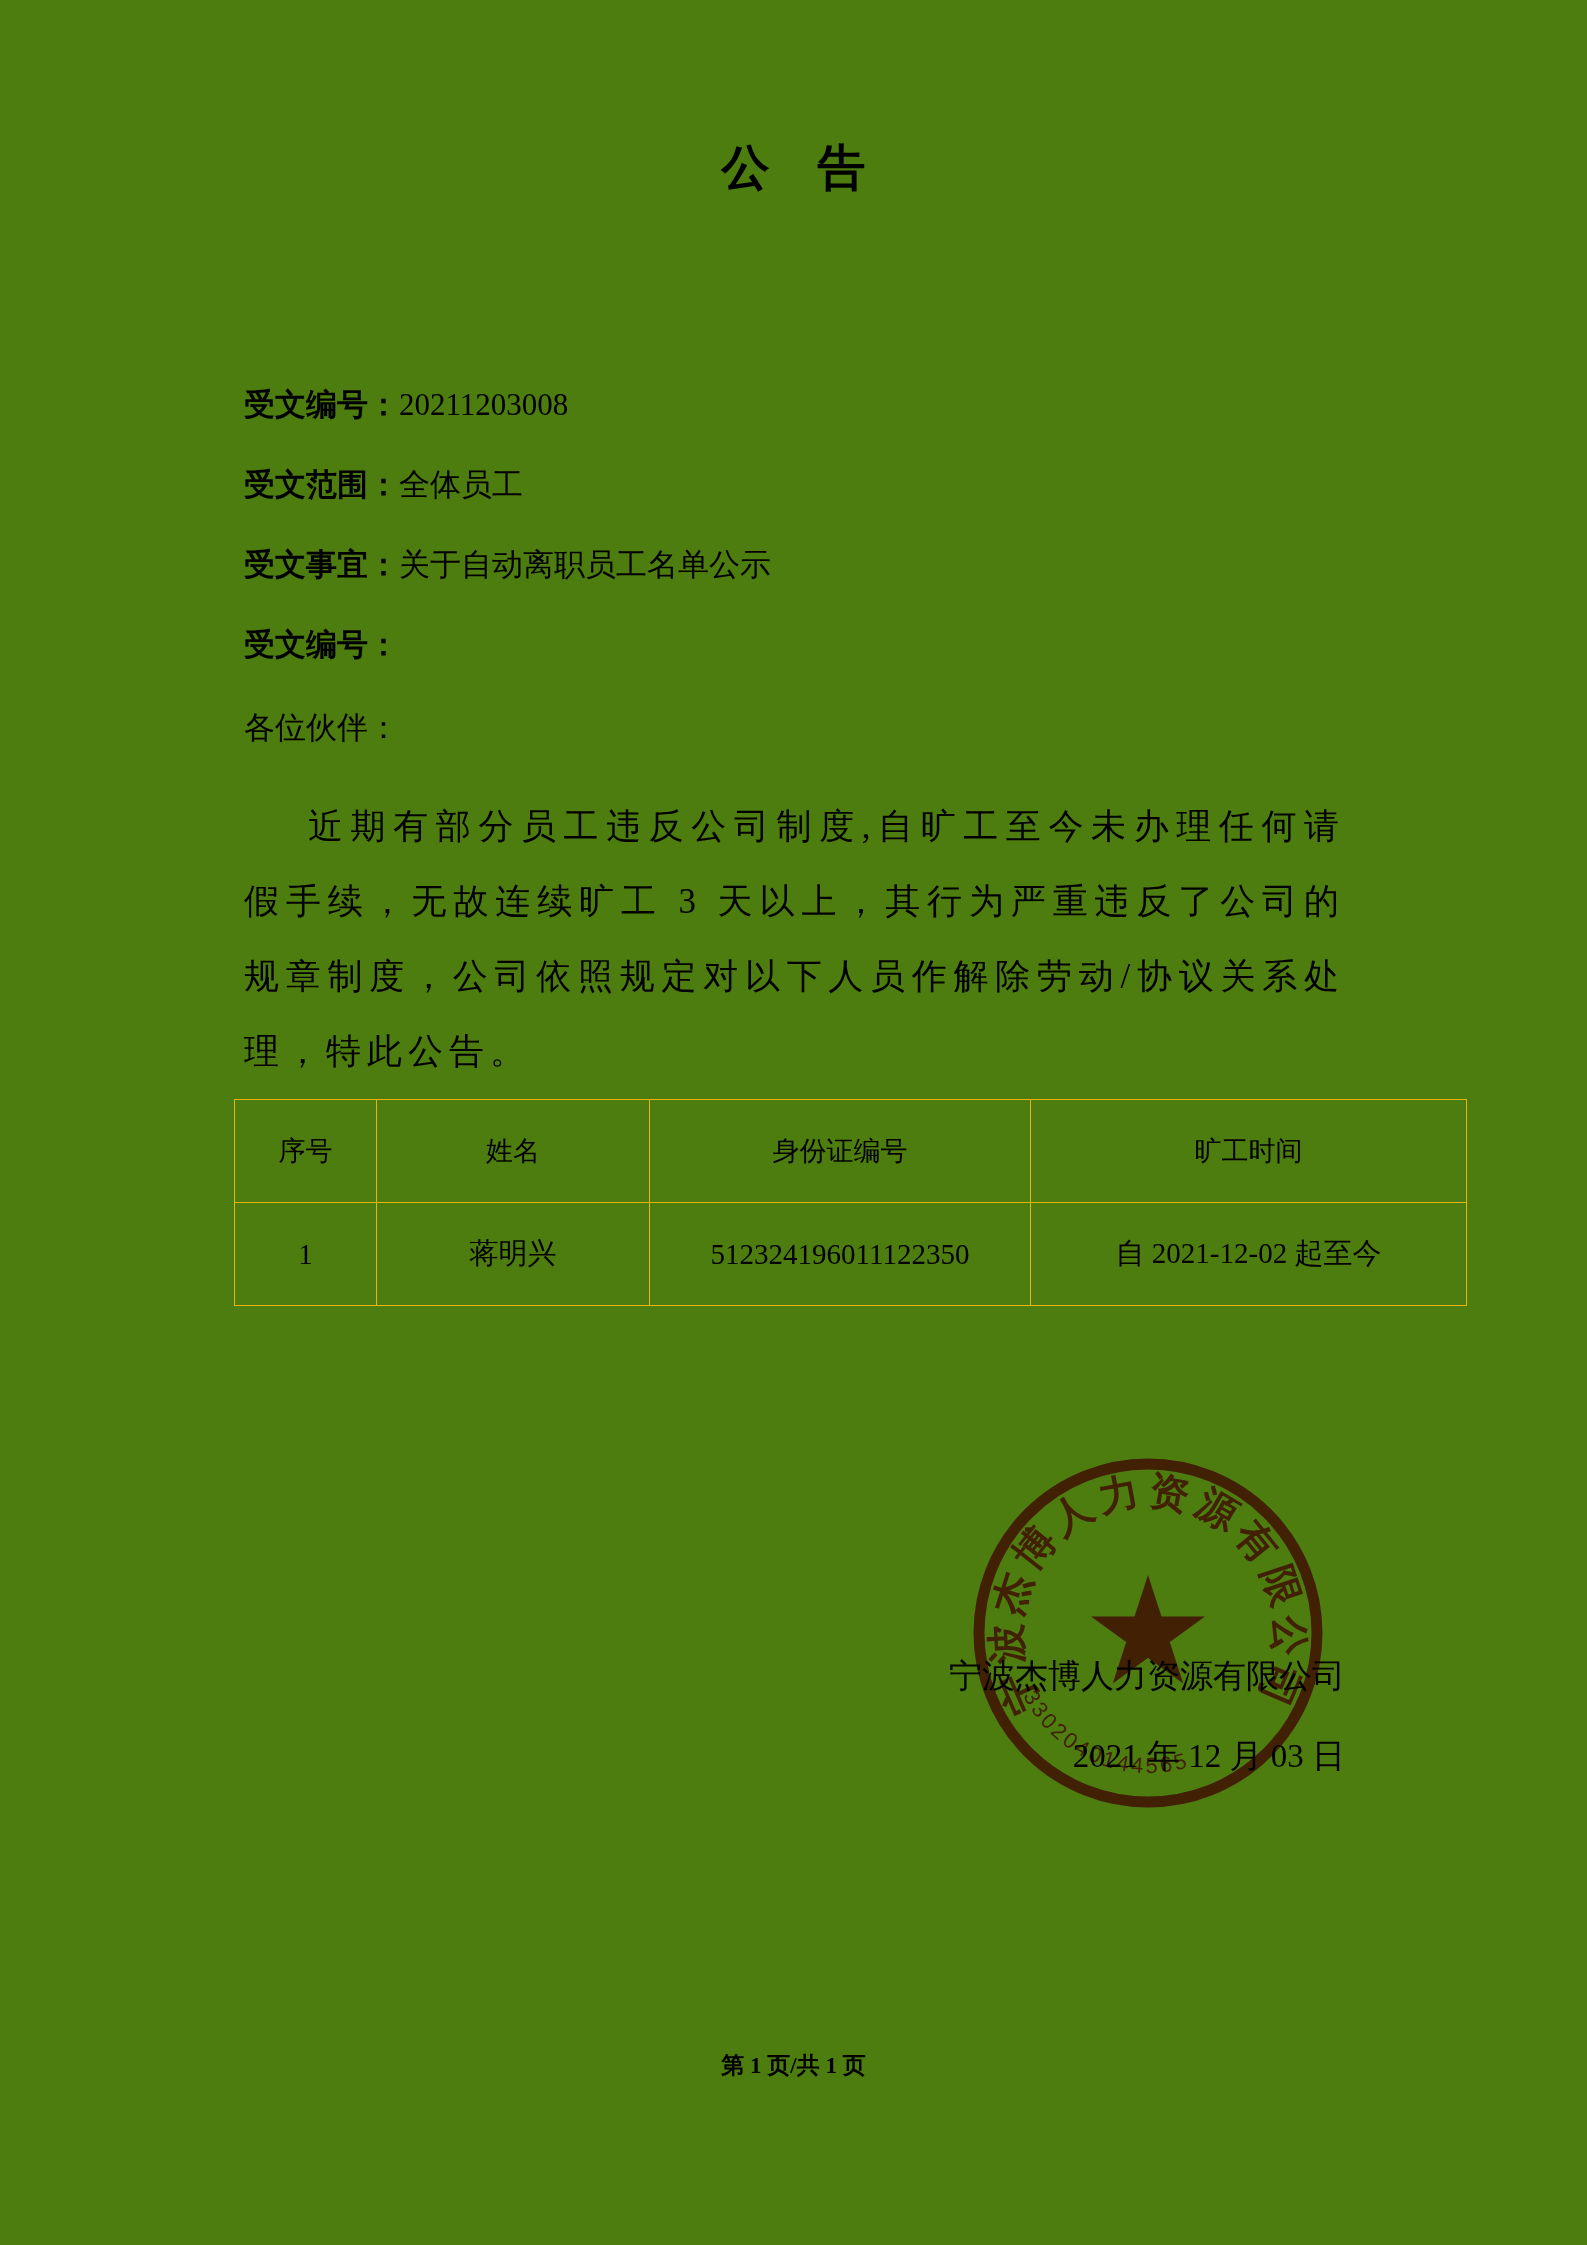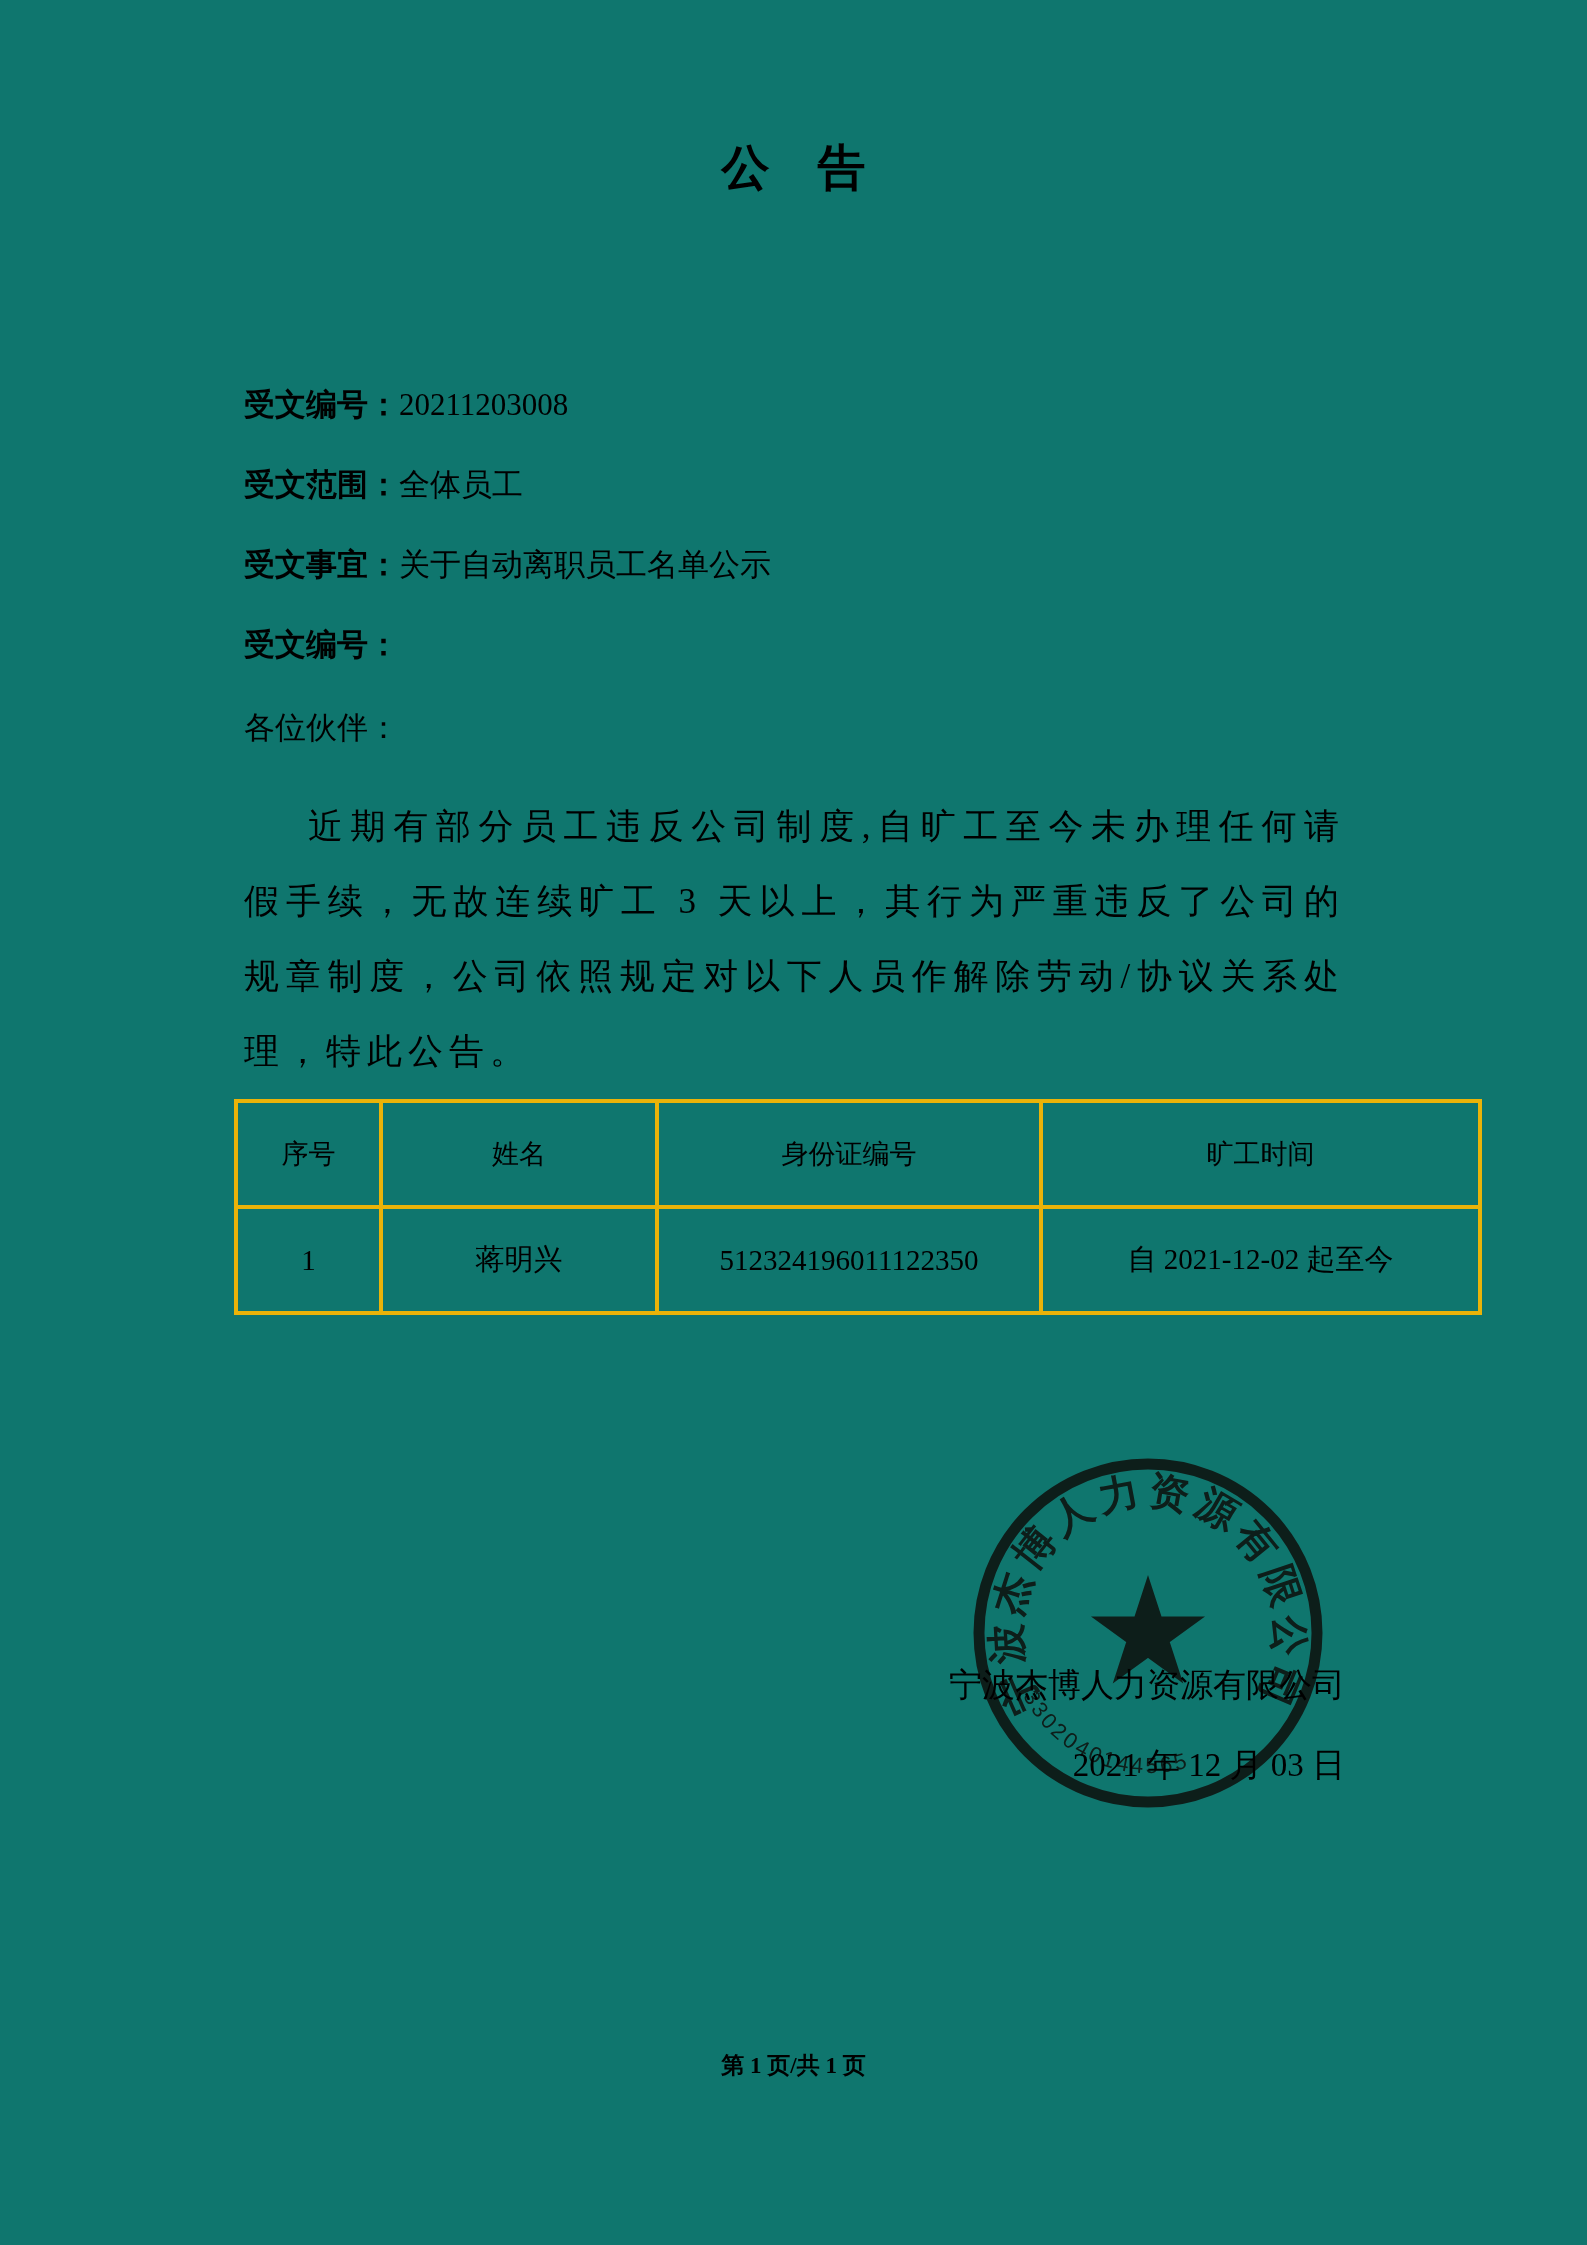--- a/index.html
+++ b/index.html
@@ -1,19 +1,19 @@
 <!DOCTYPE html>
 <html><head>
 <meta charset="utf-8">
 <style>
   html,body{margin:0;padding:0;background:#ffffff;}
   .page{
     position:relative;
     width:1587px;height:2245px;
-    background:#0f766e;
+    background:#4d7c0f;
     color:#000;
     font-family:"Liberation Serif","DejaVu Serif",serif;
     overflow:hidden;
   }
   .doc-title{
     padding-top:138px;
     text-align:center;
     font-size:48px;
     font-weight:bold;
     line-height:60px;
@@ -48,21 +48,21 @@
     font-weight:bold;
     line-height:30px;
   }
   .roster{
     margin:10px 0 0 234px;
     border-collapse:collapse;
     table-layout:fixed;
     width:1132px;
   }
   .roster th,.roster td{
-    border:4px solid #eab308;
+    border:1px solid #eab308;
     height:78px;
     text-align:center;
     vertical-align:middle;
     font-weight:normal;
     padding:12px;
   }
   .roster th{font-size:27px;}
   .roster td{font-size:29px;}
   .col-idx{width:117px;}
   .col-name{width:248px;}

